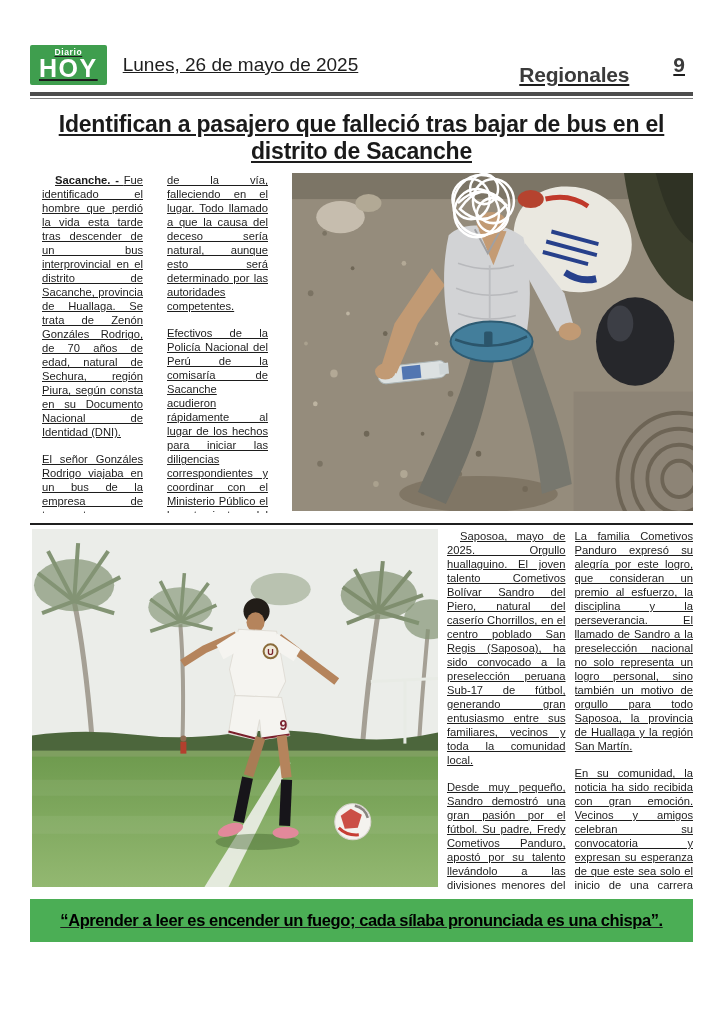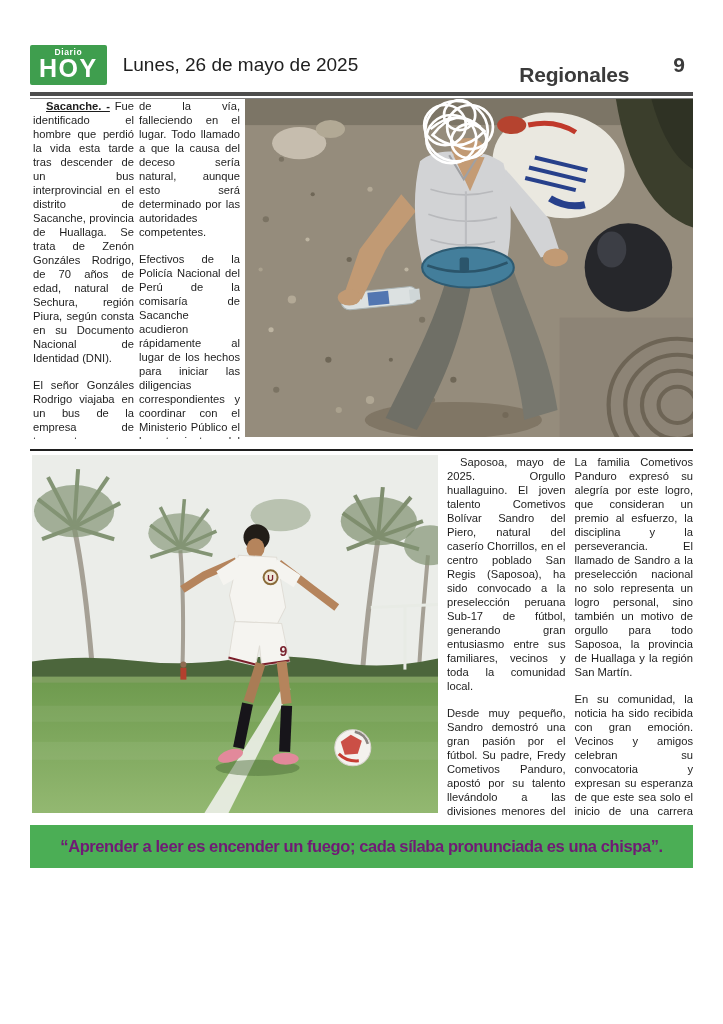--- a/index.html
+++ b/index.html
@@ -1,72 +1,73 @@
 <!DOCTYPE html>
 <html lang="es"><head>
 <meta charset="utf-8">
 <style>
   html,body{margin:0;padding:0;background:#e9e9e9;}
   .page{
     width:723px;height:1024px;box-sizing:border-box;background:#ffffff;
     margin:0 auto;position:relative;overflow:hidden;
     padding:46px 30px 0 30px;
-    font-family:"Liberation Sans","DejaVu Sans",sans-serif;color:#1d1d1d;
+    font-family:"Liberation Sans","DejaVu Sans",sans-serif;color:#1d1d1d;text-decoration:underline;
   }
   
   .header{display:flex;align-items:center;height:38px;margin-bottom:8px;}
   .logo{background:#3f9e4e;color:#fff;text-align:center;padding:3px 9px 4px;border-radius:2px;}
   .logo-top{font-size:8.5px;font-weight:bold;letter-spacing:.6px;line-height:1;}
   .logo-main{font-size:25px;font-weight:900;letter-spacing:1.5px;line-height:.95;}
   .date{margin-left:16px;font-size:19px;color:#202020;}
   .section{margin-left:auto;font-weight:bold;font-size:21px;color:#3b3b3b;letter-spacing:-.2px;margin-top:20px;}
   .pagenum{font-weight:bold;font-size:21px;color:#3b3b3b;margin-left:44px;margin-right:8px;}
   .double-rule{border-top:4px solid #4d4d4d;border-bottom:1px solid #7d7d7d;height:2px;}
   
   .headline{
     font-size:23px;font-weight:bold;text-align:center;line-height:1.16;
     color:#1a1a1a;margin:12px 26px 9px;letter-spacing:-.2px;
   }
   
-  .a1-row{display:flex;gap:5px;height:340px;margin-left:3px;}
+  .a1-row{display:flex;gap:24px;height:340px;margin-left:12px;}
   .col{font-size:11.2px;line-height:1.25;text-align:justify;overflow:hidden;
        hyphens:auto;-webkit-hyphens:auto;word-break:normal;}
   .col p{margin:0 0 13px 0;}
   .col-narrow{width:101px;flex:0 0 101px;}
   .indent{text-indent:13px;}
   .lead{font-weight:bold;text-decoration:underline;}
   .photo1{flex:1;height:338px;}
   .photo1 svg,.photo2 svg{width:100%;height:100%;display:block;}
   .divider{border-top:2px solid #1f1f1f;margin:10px 0 0 0;height:0;}
   .a2-row{display:flex;gap:9px;height:360px;margin:4px 0 0 2px;}
   .photo2{flex:0 0 406px;width:406px;height:358px;}
   .col-wide{flex:1;}
   
   .banner{
-    margin-top:10px;background:#4bae55;color:#701a75;font-weight:bold;
+    margin-top:10px;background:#4bae55;color:#000000;font-weight:bold;
     font-size:16.5px;letter-spacing:-.4px;text-align:center;
     padding:12px 4px 13px;line-height:1.1;
   }
 </style>
 </head>
 <body>
 
 <div class="page">
 
   <div class="header">
     <div class="logo">
       <div class="logo-top">Diario</div>
       <div class="logo-main">HOY</div>
     </div>
     <div class="date">Lunes, 26 de mayo de 2025</div>
     <div class="section">Regionales</div>
     <div class="pagenum">9</div>
   </div>
   <div class="double-rule"></div>
 
+  <h1 class="headline">Identifican a pasajero que falleció tras bajar de bus en el distrito de Sacanche</h1>
 
   <div class="a1-row">
     <div class="col col-narrow">
       <p class="indent"><span class="lead">Sacanche. -</span> <span>Fue identificado el hombre que perdió la vida esta tarde tras descender de un bus interprovincial en el distrito de Sacanche, provincia de Huallaga. Se trata de Zenón Gonzáles Rodrigo, de 70 años de edad, natural de Sechura, región Piura, según consta en su Documento Nacional de Identidad (DNI).</span></p>
       <p>El señor Gonzáles Rodrigo viajaba en un bus de la empresa de transportes Universo con destino a la ciudad de Saposoa. Según testigos, al momento de bajar del vehículo se encontraba aparentemente desorientado y, pocos minutos después, colapsó a un lado</p>
     </div>
     <div class="col col-narrow">
       <p>de la vía, falleciendo en el lugar. Todo llamado a que la causa del deceso sería natural, aunque esto será determinado por las autoridades competentes.</p>
       <p>Efectivos de la Policía Nacional del Perú de la comisaría de Sacanche acudieron rápidamente al lugar de los hechos para iniciar las diligencias correspondientes y coordinar con el Ministerio Público el levantamiento del cuerpo.</p>
 

